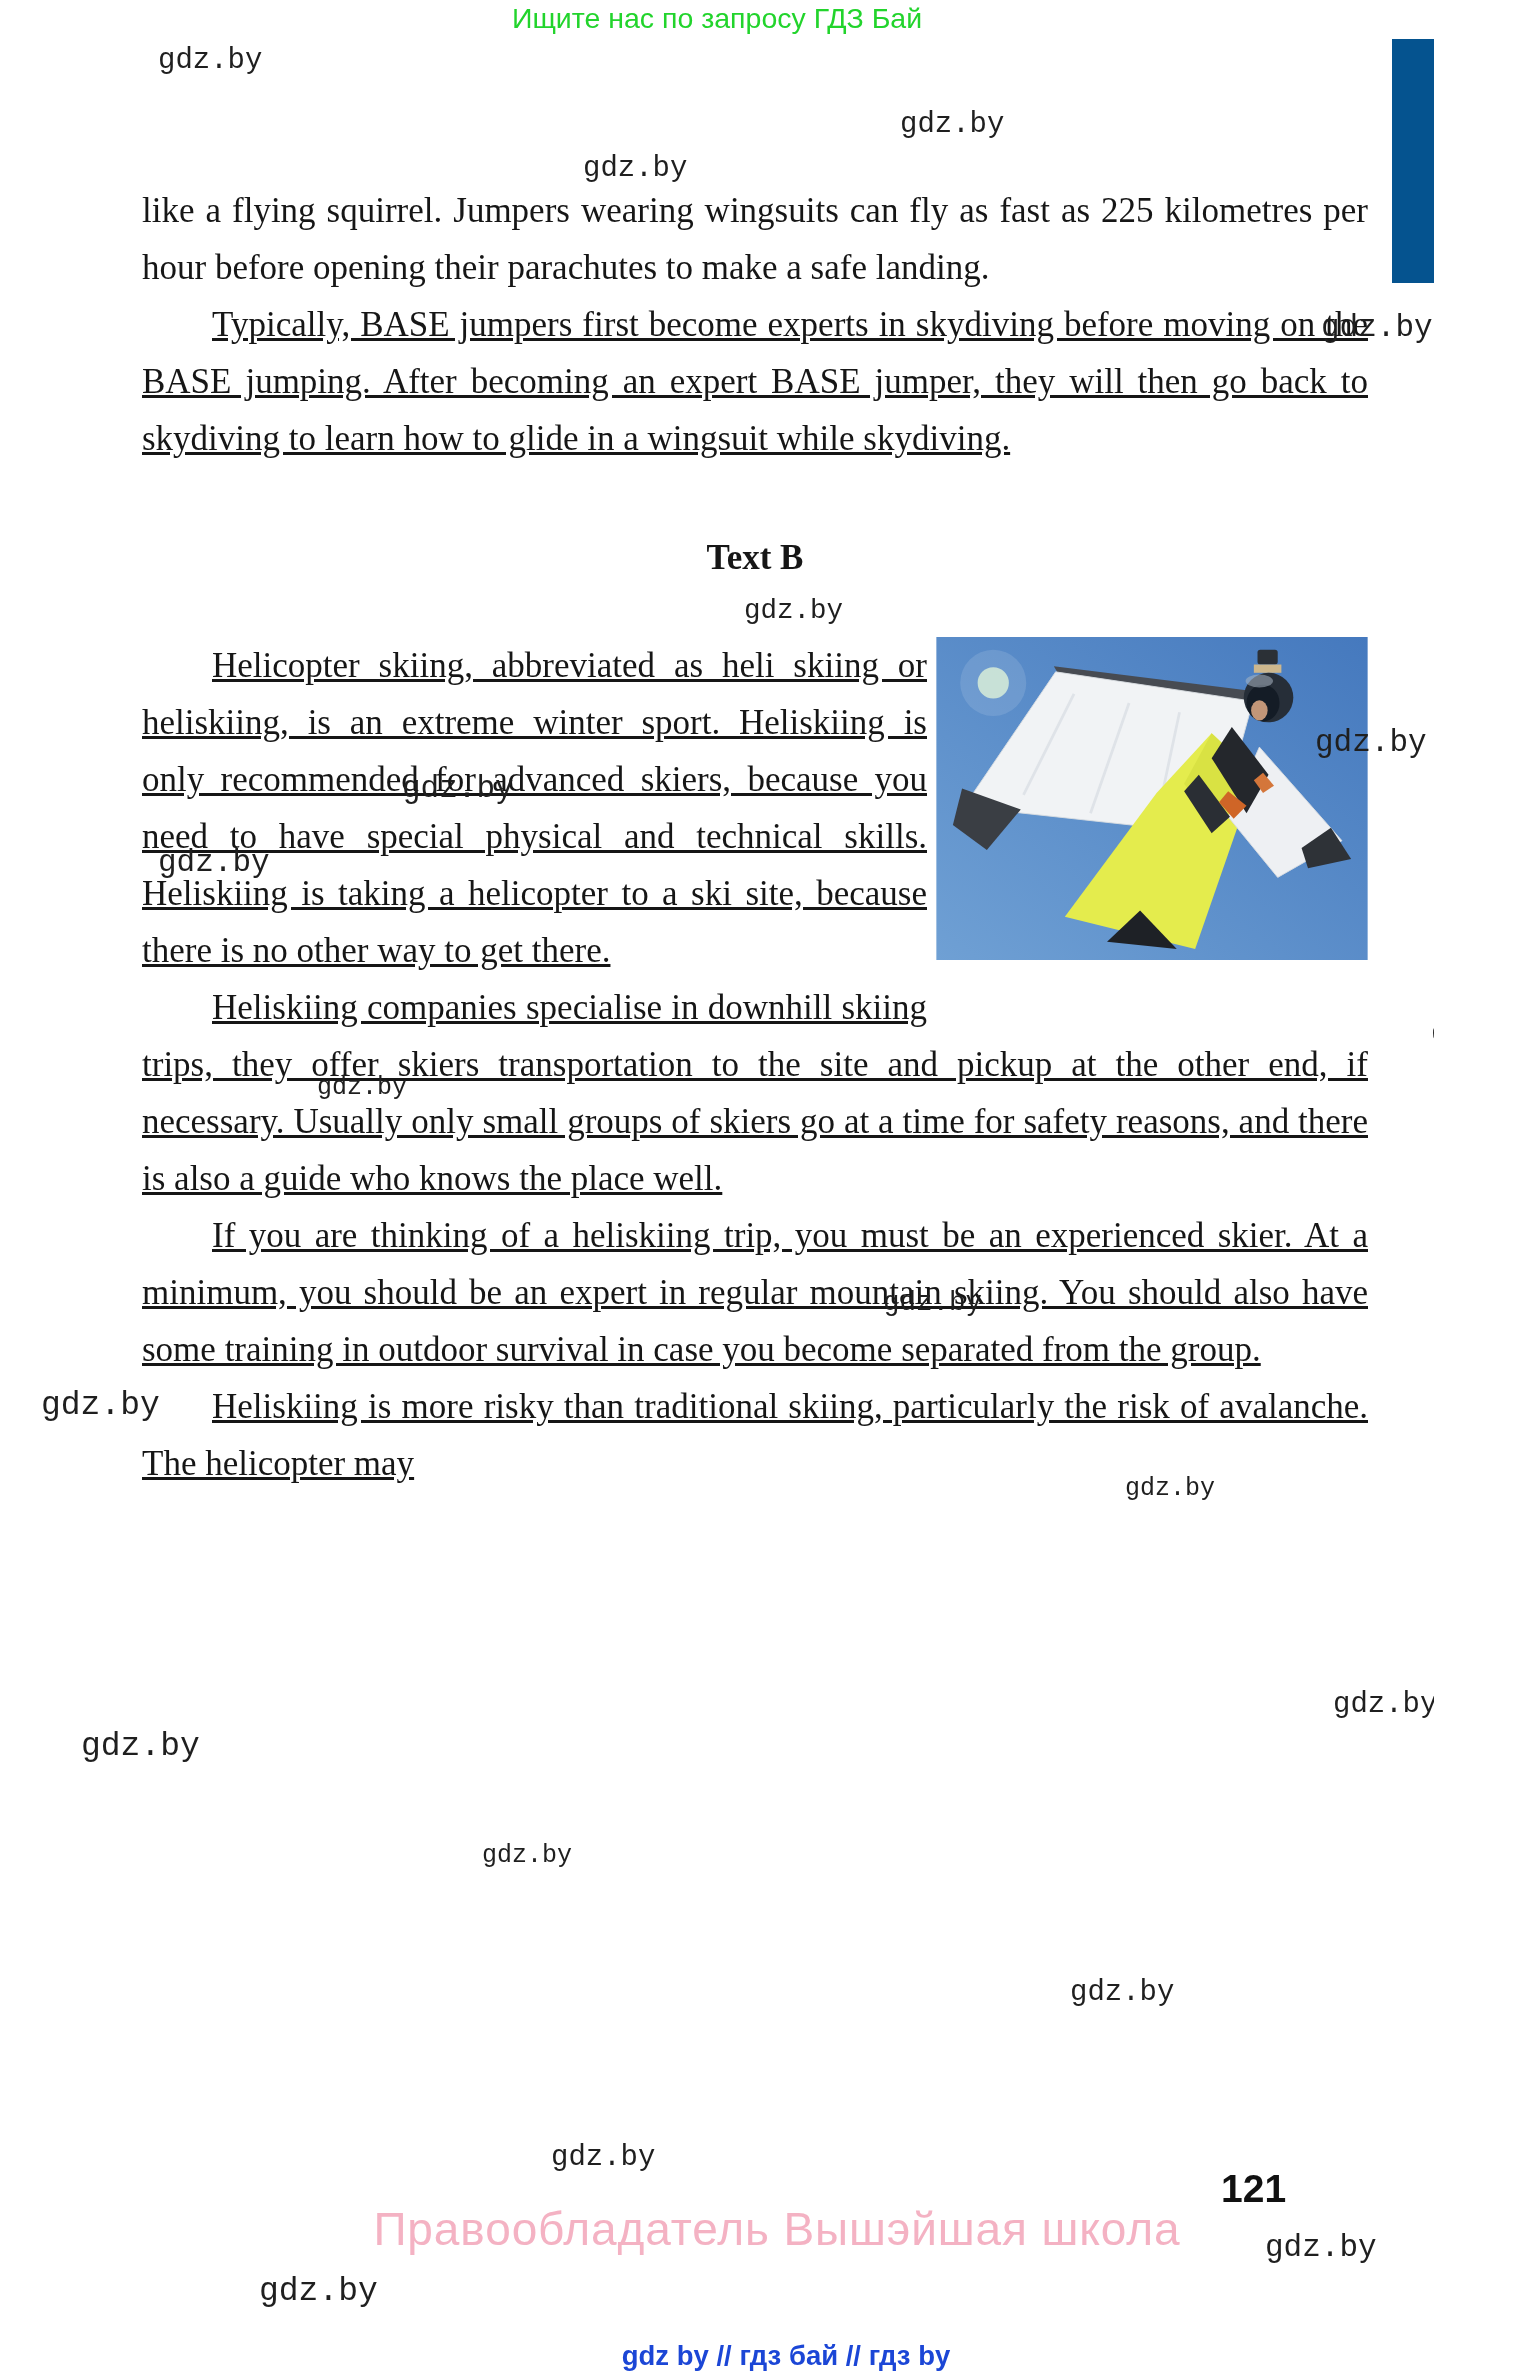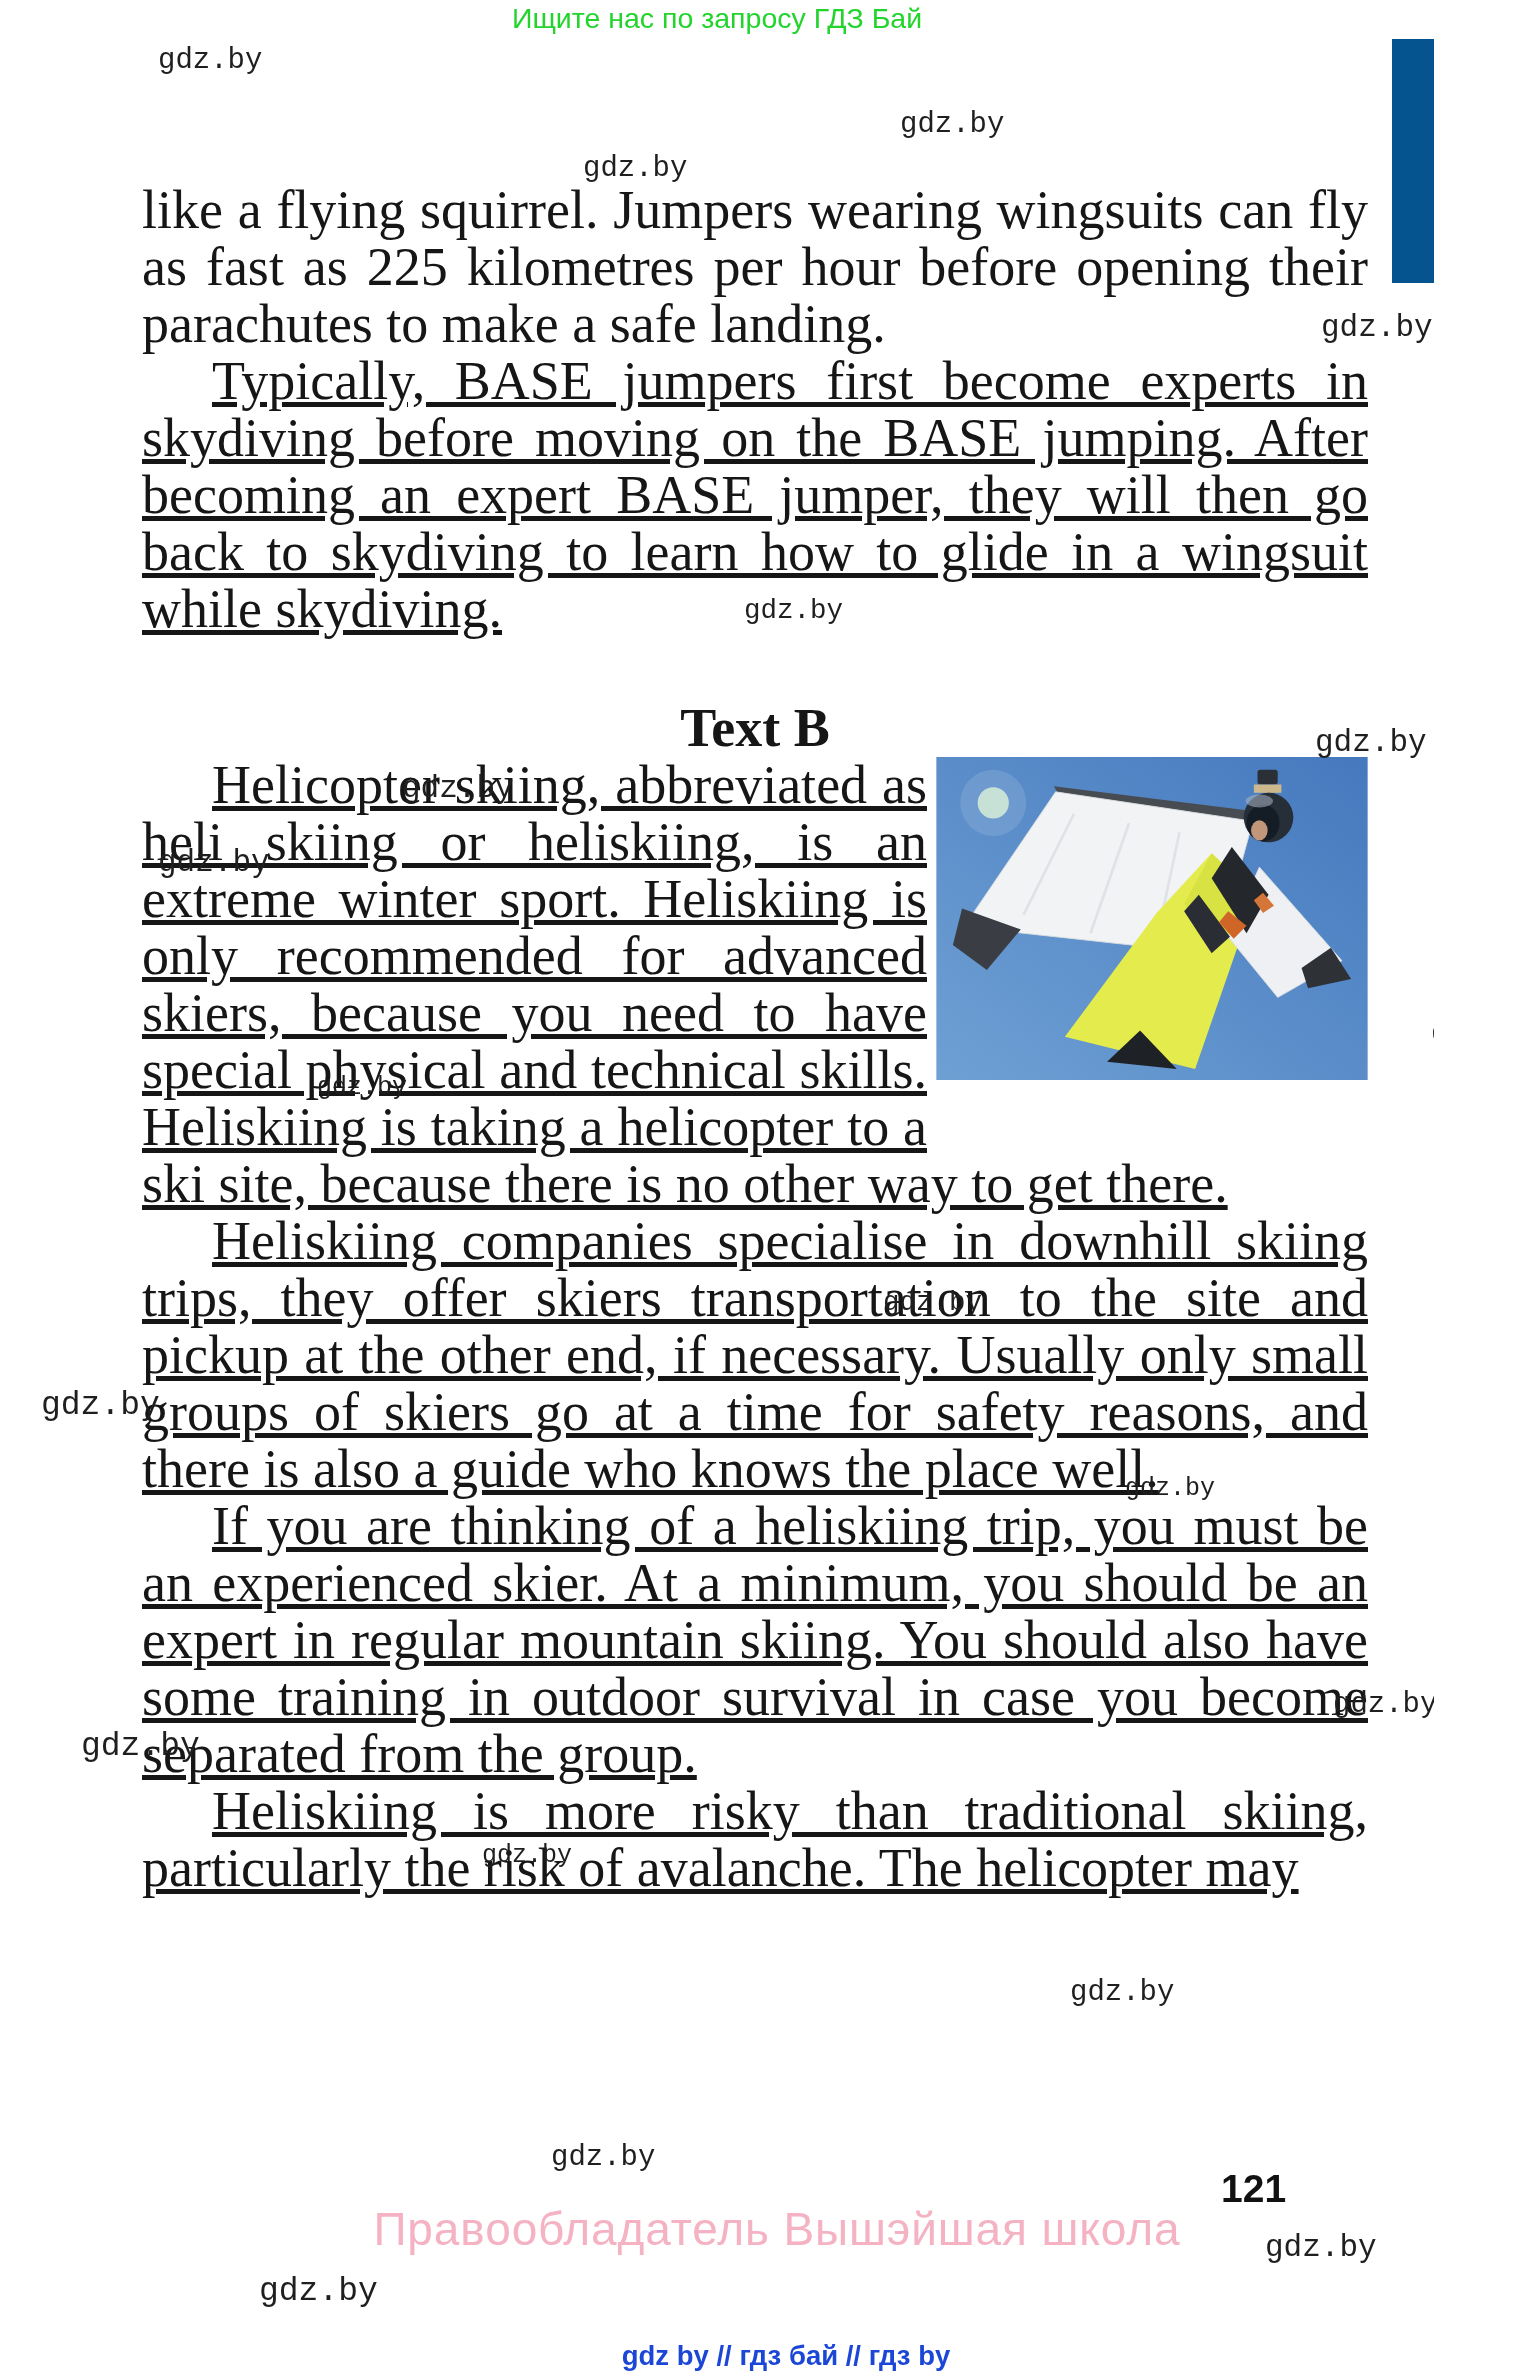--- a/index.html
+++ b/index.html
@@ -8,25 +8,25 @@
 
   
   .promo{position:absolute;top:1.8px;left:0;width:100%;text-align:center;
          font-family:"Liberation Sans", sans-serif;font-size:28.5px;}
 
   
   .corner{position:absolute;left:1392px;top:39px;width:148px;height:244px;}
 
   
   .column{position:absolute;left:142px;top:182px;width:1226px;
-          font-size:54px;line-height:57px;text-align:justify;}
+          font-size:35px;line-height:57px;text-align:justify;}
   .column p{margin:0;padding:0;}
   .indent{text-indent:70px;text-decoration:underline;}
   .source{text-align:right;font-style:italic;}
-  .headings{margin-top:62px;text-align:center;font-weight:bold;}
+  .headings{margin-top:62px;margin-bottom:51px;text-align:center;font-weight:bold;}
   .headings div{line-height:57px;}
 
   .photo-float{float:right;width:441px;height:399px;}
   .photo-float svg{display:block;margin-left:9.2px;width:432px;height:323px;}
 
   
   #watermark-layer .wm{position:absolute;font-family:Liberation Mono, monospace;
       color:#1f1f1f;white-space:nowrap;z-index:5;}
 
   

